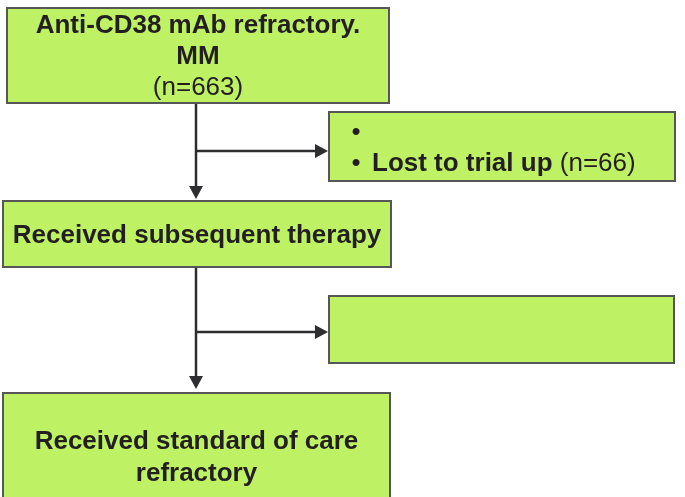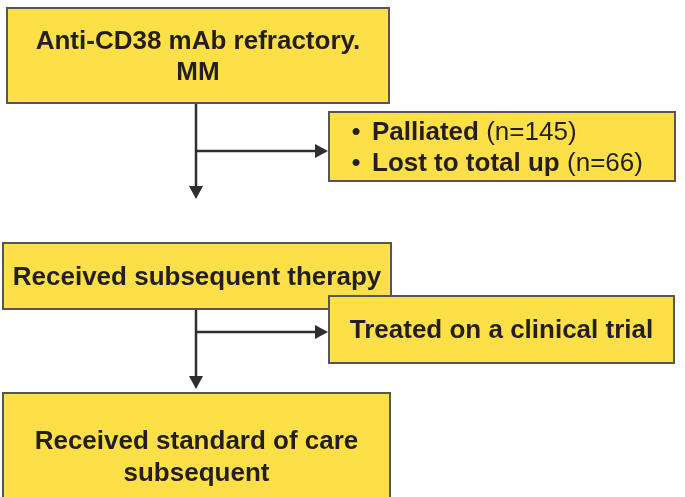--- a/index.html
+++ b/index.html
@@ -19,36 +19,36 @@
   .connectors {
     position: absolute;
     left: 0;
     top: 0;
     z-index: 1;
   }
   .box {
     position: absolute;
     box-sizing: border-box;
     border: 2px solid #565658;
-    background: #fde047;
+    background: #bef264;
     z-index: 2;
     display: flex;
     flex-direction: column;
     justify-content: center;
     font-size: 26px;
     line-height: 31px;
   }
   .box.centered { align-items: center; text-align: center; }
   .t { white-space: nowrap; }
   .bold { font-weight: 700; }
   .reg { font-weight: 400; }
 
   
   .box-refractory      { left: 6px;   top: 7px;   width: 384px; height: 97px; }
-  .box-subsequent      { left: 2px;   top: 200px; width: 390px; height: 68px; margin-top: 42px; }
+  .box-subsequent      { left: 2px;   top: 200px; width: 390px; height: 68px; }
   .box-soc             { left: 2px;   top: 392px; width: 389px; height: 127px; line-height: 32px; }
 
   
   .box-exclusion       { left: 328px; top: 111px; width: 348px; height: 71px; }
   .box-trial           { left: 328px; top: 295px; width: 347px; height: 69px; }
 
   .bullet-row {
     display: flex;
     align-items: baseline;
     padding-left: 10px;
@@ -77,39 +77,38 @@
     <line x1="196" y1="268" x2="196" y2="377" stroke="#2e2e30" stroke-width="2.5"></line>
     <polygon points="189,376 203,376 196,389" fill="#2e2e30"></polygon>
 
     <line x1="195" y1="332" x2="316" y2="332" stroke="#2e2e30" stroke-width="2.5"></line>
     <polygon points="315,325 315,339 328,332" fill="#2e2e30"></polygon>
   </svg>
 
   <div class="box box-refractory centered">
     <div class="t bold">Anti-CD38 mAb refractory.</div>
     <div class="t bold">MM</div>
+    <div class="t reg">(n=663)</div>
   </div>
 
   <div class="box box-exclusion">
     <div class="bullet-row">
       <span class="bullet">•</span>
-      <span class="t"><span class="bold">Palliated</span><span class="n-inline">(n=145)</span></span>
     </div>
     <div class="bullet-row">
       <span class="bullet">•</span>
-      <span class="t"><span class="bold">Lost to total up</span><span class="n-inline">(n=66)</span></span>
+      <span class="t"><span class="bold">Lost to trial up</span><span class="n-inline">(n=66)</span></span>
     </div>
   </div>
 
   <div class="box box-subsequent centered">
     <div class="t bold">Received subsequent therapy</div>
   </div>
 
   <div class="box box-trial centered">
-    <div class="t bold">Treated on a clinical trial</div>
   </div>
 
   <div class="box box-soc centered">
     <div class="t bold">Received standard of care</div>
-    <div class="t bold">subsequent</div>
+    <div class="t bold">refractory</div>
   </div>
 
 </div>
 
 </body></html>

